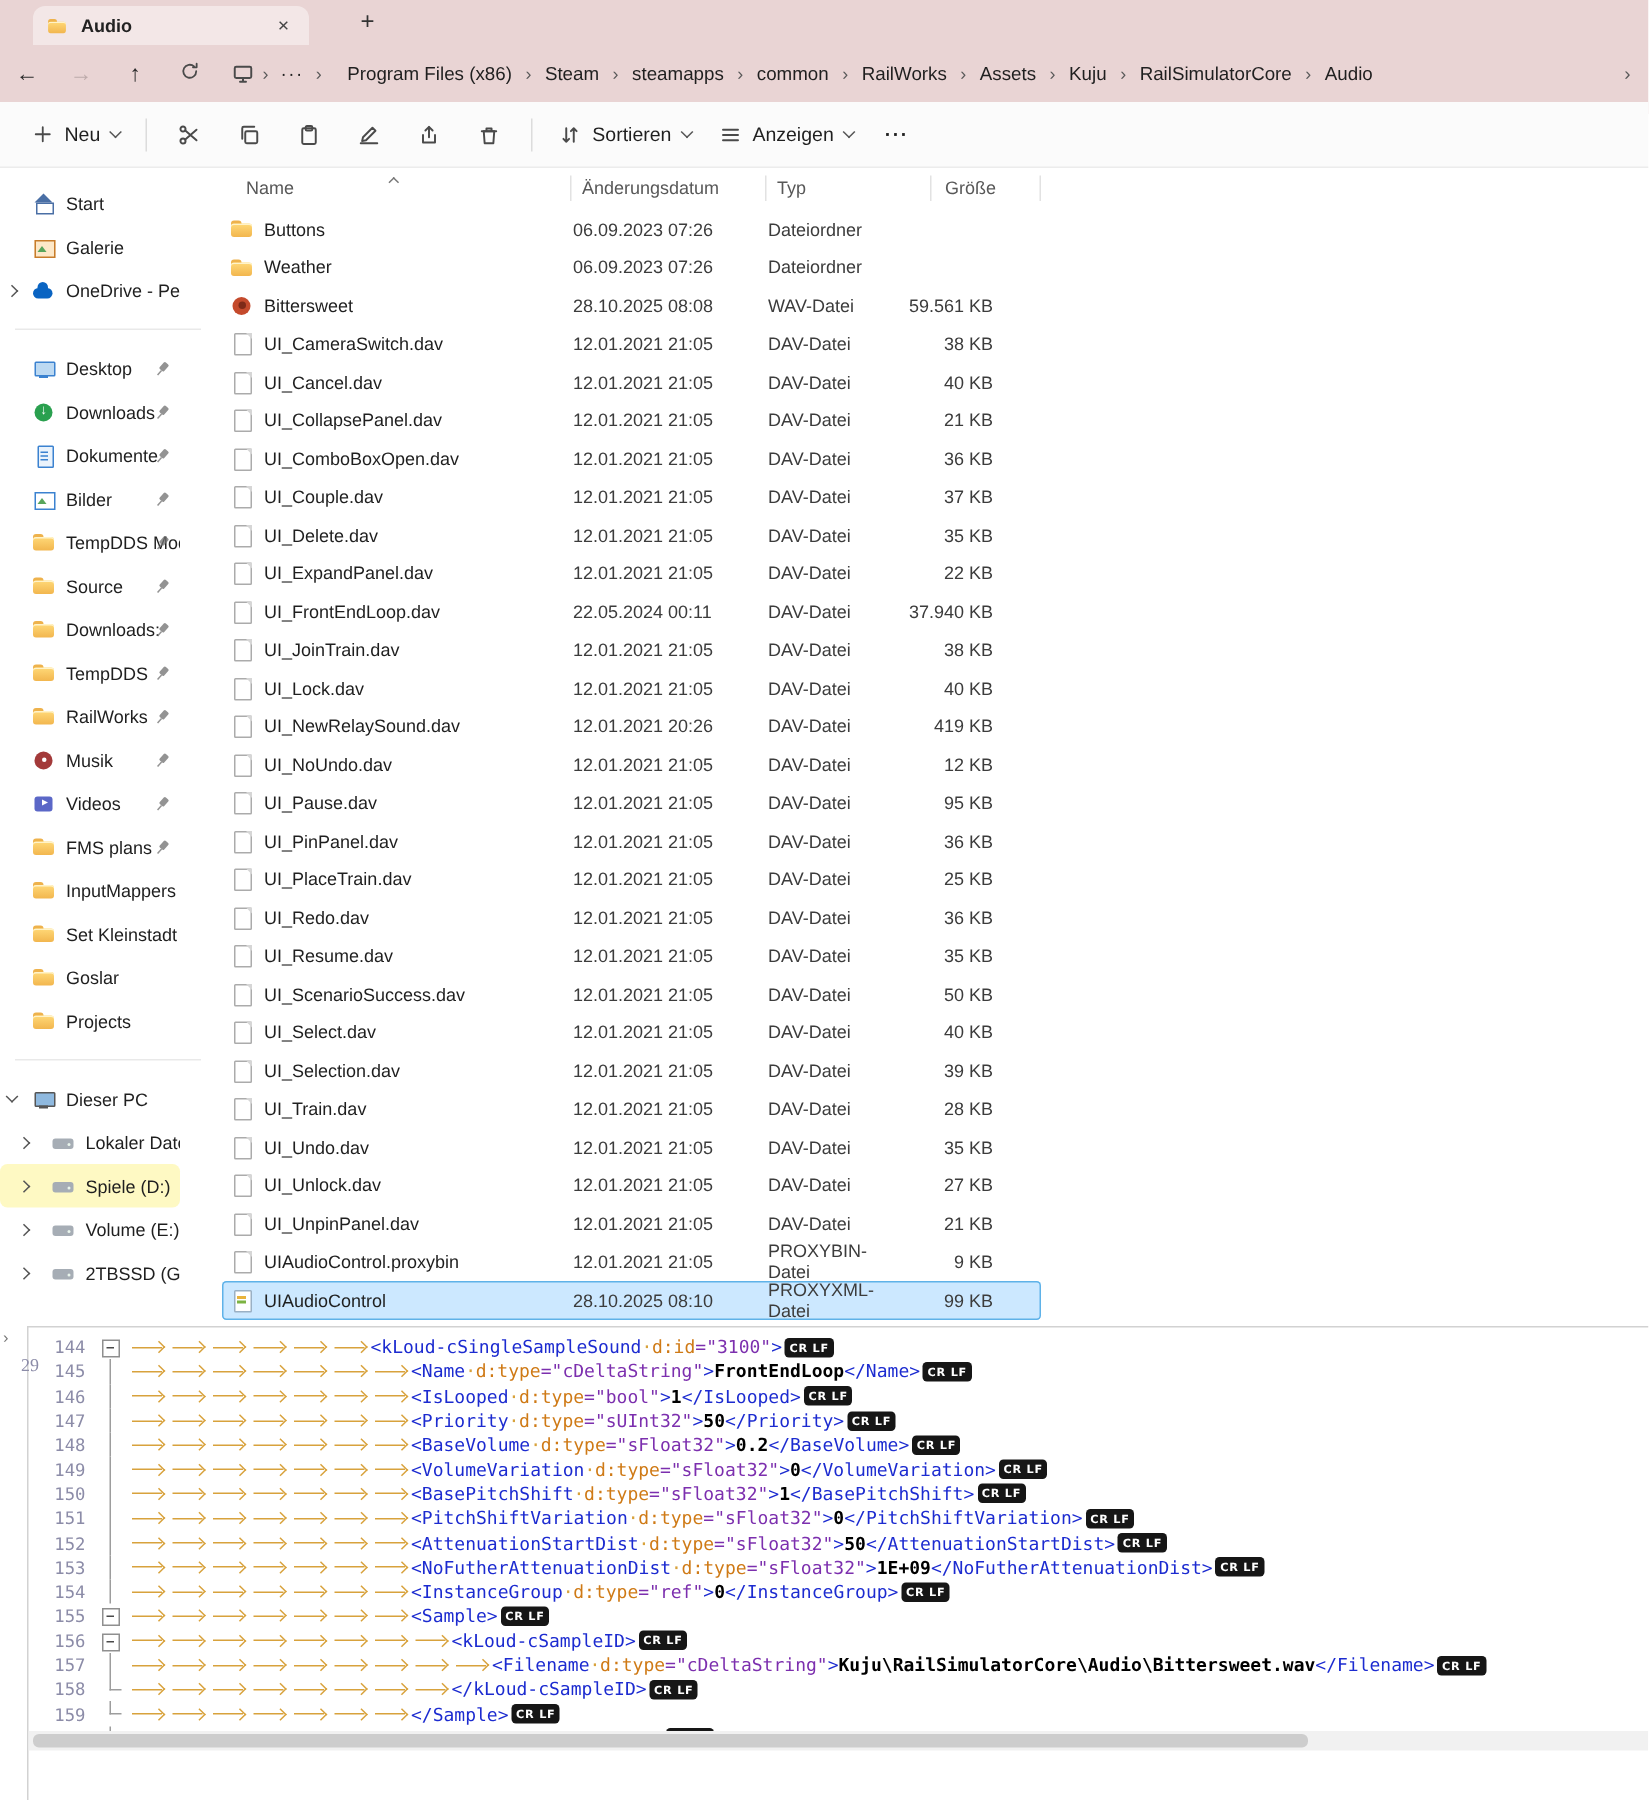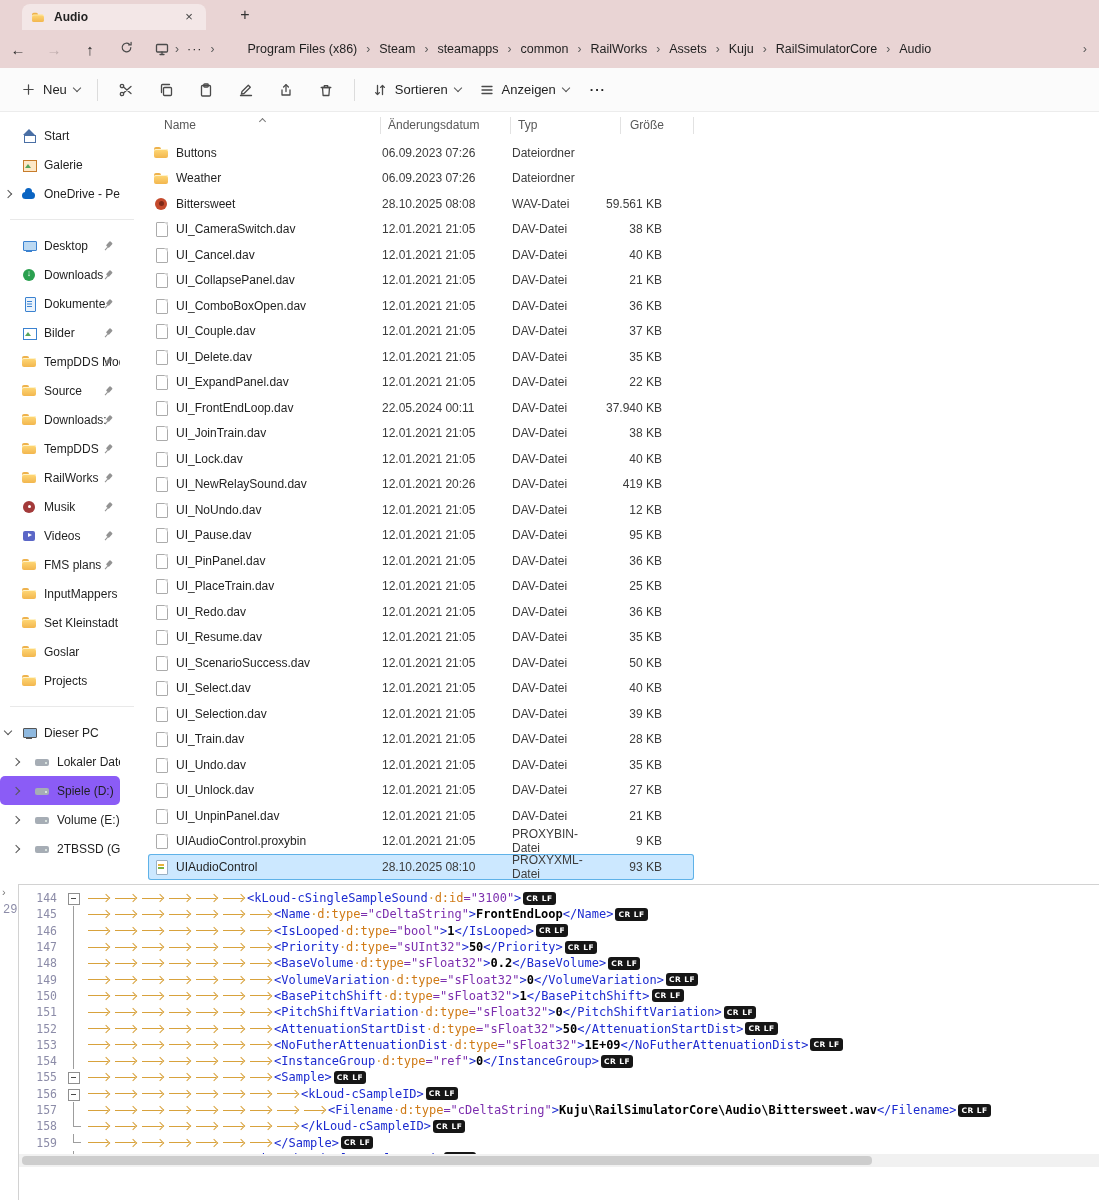--- a/index.html
+++ b/index.html
@@ -10,21 +10,21 @@
 #topchrome{position:absolute;top:0;left:0;right:0;height:76px;background:#e9d4d4}
 #tabbar{position:absolute;top:0;left:0;right:0;height:30px}
 .tab{position:absolute;left:22px;top:4px;width:184px;height:26px;background:rgba(255,255,255,.45);
   border-radius:8px 8px 0 0;display:flex;align-items:center;padding:0 8px;gap:8px}
 .tab-title{font-size:12px;flex:1;white-space:nowrap;overflow:hidden;font-weight:bold;color:#222}
 .tab-close{font-size:13px;color:#444;width:18px;height:18px;line-height:18px;text-align:center;border-radius:4px}
 .newtab{position:absolute;left:234px;top:4px;font-size:16px;color:#333;width:22px;height:22px;line-height:22px;text-align:center}
 #addressbar{position:absolute;top:30px;left:0;right:0;height:38px;display:flex;align-items:center;font-size:12.5px;color:#2b2b2b}
 .nav-btn{width:36px;text-align:center;font-size:15px;color:#2b2b2b;flex:none}
 .nav-btn.disabled{color:#bdabab}
-#crumbs{display:flex;align-items:center;margin-left:24px;white-space:nowrap}
+#crumbs{display:flex;align-items:center;margin-left:8px;white-space:nowrap}
 .crumb{padding:3px 6px;border-radius:4px;color:#1f1f1f}
 .crumb-sep{color:#5a5a5a;font-size:12px;padding:0 3px}
 .crumb-overflow{padding:0 5px;color:#1f1f1f;letter-spacing:1px}
 .loc-icon{margin:0 2px 0 10px;display:flex;align-items:center}
 .crumb-end{margin-left:auto;margin-right:6px;color:#5a5a5a;padding:0 6px}
 
 
 #commandbar{position:absolute;top:68px;left:0;right:0;height:44px;background:#fbfbfb;
   border-bottom:1px solid #ececec;display:flex;align-items:center;padding-left:12px;font-size:13px;color:#1f1f1f}
 .cmd-btn{display:flex;align-items:center;gap:7px;padding:7px 9px;border-radius:5px}
@@ -33,21 +33,21 @@
 .cmd-more{font-weight:bold;letter-spacing:1px;padding:7px 12px}
 .chev{width:6px;height:6px;border-right:1.4px solid #555;border-bottom:1.4px solid #555;display:inline-block}
 .chev-d{transform:rotate(45deg);margin-top:-3px}
 .chev-r{transform:rotate(-45deg)}
 .chev-u{transform:rotate(-135deg)}
 svg.ico{stroke:#4a4a4a;fill:none;stroke-width:1.3;stroke-linecap:round;stroke-linejoin:round}
 
 
 #sidebar{position:absolute;top:112px;left:0;width:144px;bottom:0;background:#fff;padding-top:9px;font-size:12px}
 .sb-item{height:29px;display:flex;align-items:center;padding-left:21px;position:relative;border-radius:5px;margin-right:24px}
-.sb-item.sel{background:#8b5cf6}
+.sb-item.sel{background:#fef9c3}
 .sb-item .chev{position:absolute;left:5px}
 .sb-item.ind{padding-left:34px}
 .sb-item.ind .chev{left:13px}
 .sb-label{margin-left:7px;white-space:nowrap;overflow:hidden;flex:1}
 .sb-sep{height:1px;background:#e9e9e9;margin:11px 10px}
 .pin{position:absolute;right:6px;top:9px;width:12px;height:12px;transform:rotate(42deg);opacity:.75}
 .pin::before{content:'';position:absolute;left:4px;top:1px;width:4px;height:6px;background:#6f6f6f;border-radius:1px}
 .pin::after{content:'';position:absolute;left:5.5px;top:7px;width:1px;height:4px;background:#6f6f6f}
 
 
@@ -123,21 +123,21 @@
 .s-attr{color:#cf7a16}
 .s-val{color:#7c2fae}
 .s-txt{color:#000;font-weight:bold}
 .s-ws{color:#d8a23c;width:7px;text-align:center}
 .crlf{display:inline-block;background:#161616;color:#fff;font-size:7.5px;font-weight:bold;
   border-radius:3px;padding:2px 3px;margin-left:2px;letter-spacing:.5px;font-family:"DejaVu Sans",sans-serif}
 #edhscroll{position:absolute;left:0;right:0;top:269px;height:13px;background:#f1f1f1}
 #edhthumb{position:absolute;left:3px;top:2px;width:850px;height:9px;background:#cdcdcd;border-radius:4px}
 
 
-#frag29{position:absolute;left:3px;top:903px;font-family:Liberation Mono, monospace;font-size:12px;color:#8c8ca8;z-index:6}
+#frag29{position:absolute;left:14px;top:903px;font-family:Liberation Serif, serif;font-size:12px;color:#8c8ca8;z-index:6}
 #fragchev{position:absolute;left:2px;top:886px;font-size:11px;color:#777;z-index:6}
 </style>
 </head>
 <body>
 
 <div id="topchrome">
   <div id="tabbar">
     <div class="tab">
       <span class="ic ic-folder" style="transform:scale(.85)"></span>
       <span class="tab-title">Audio</span>
@@ -580,21 +580,21 @@
         <span class="fc-name">UIAudioControl.proxybin</span>
         <span class="fc-date">12.01.2021 21:05</span>
         <span class="fc-type">PROXYBIN-Datei</span>
         <span class="fc-size">9 KB</span>
       </div>
       <div class="frow sel">
         <span class="ic fic ic-xmlpage"></span>
         <span class="fc-name">UIAudioControl</span>
         <span class="fc-date">28.10.2025 08:10</span>
         <span class="fc-type">PROXYXML-Datei</span>
-        <span class="fc-size">93 KB</span>
+        <span class="fc-size">99 KB</span>
       </div>
     </div>
 </div>
 
 <div id="editor">
   <div id="edlines">
       <div class="ed-line">
         <span class="ed-num">144</span>
         <span class="ed-fold f-minus"></span>
         <span class="ed-content">

